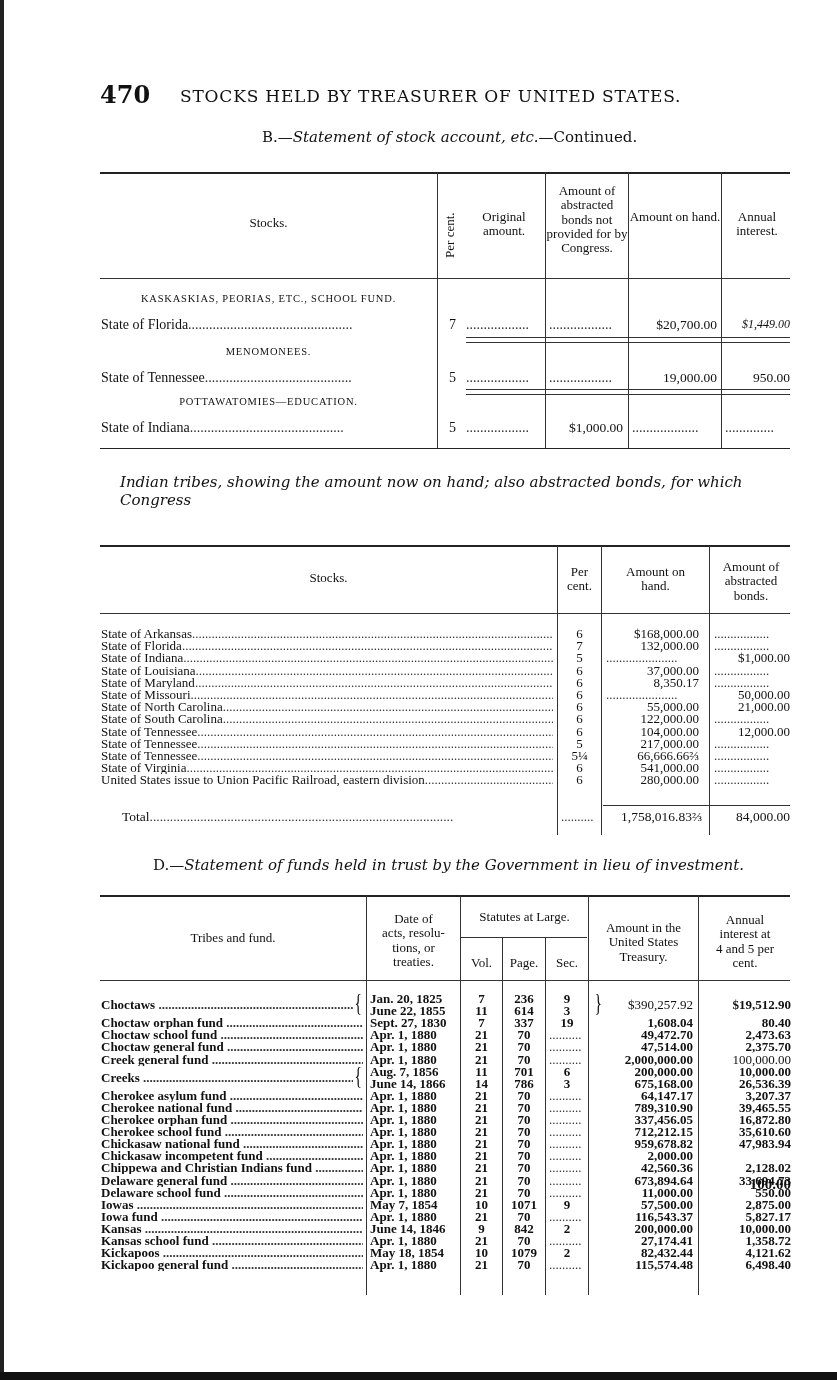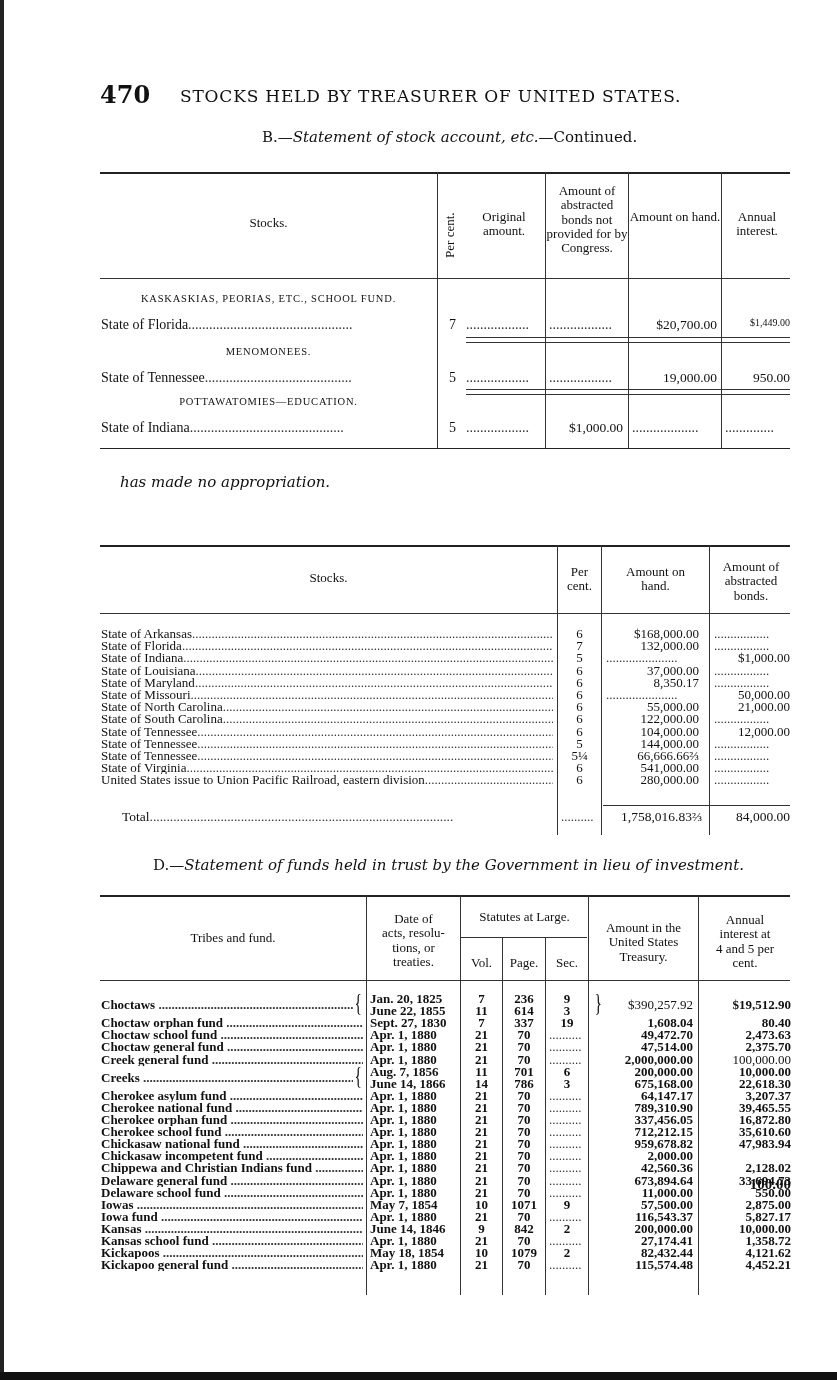--- a/index.html
+++ b/index.html
@@ -50,21 +50,21 @@
   <div class="t hdr" style="left:546px;top:184px;width:82px;white-space:normal;">Amount of abstracted bonds not provided for by Congress.</div>
   <div class="t hdr" style="left:629px;top:210px;width:92px;white-space:normal;">Amount on hand.</div>
   <div class="t hdr" style="left:722px;top:210px;width:70px;white-space:normal;">Annual interest.</div>
 
   <div class="t sc c" style="left:100px;width:337px;top:294px;">KASKASKIAS, PEORIAS, ETC., SCHOOL FUND.</div>
   <div class="t" style="left:101px;top:318px;font-size:14px;"><span>State of Florida</span><span class="dots">...............................................</span></div>
   <div class="t" style="left:449px;top:318px;font-size:14px;">7</div>
   <div class="t dots" style="left:466px;top:318px;font-size:14px;">..................</div>
   <div class="t dots" style="left:549px;top:318px;font-size:14px;">..................</div>
   <div class="t r" style="left:629px;width:88px;top:318px;font-size:13.5px;">$20,700.00</div>
-  <div class="t r" style="left:722px;width:68px;top:318px;font-size:10px;">$1,449.00</div>
+  <div class="t r" style="left:722px;width:68px;top:318px;font-size:12px;font-style:italic;">$1,449.00</div>
   <div class="dbl" style="left:466px;top:337px;width:324px;"></div>
 
   <div class="t sc c" style="left:100px;width:337px;top:347px;">MENOMONEES.</div>
   <div class="t" style="left:101px;top:371px;font-size:14px;"><span>State of Tennessee</span><span class="dots">..........................................</span></div>
   <div class="t" style="left:449px;top:371px;font-size:14px;">5</div>
   <div class="t dots" style="left:466px;top:371px;font-size:14px;">..................</div>
   <div class="t dots" style="left:549px;top:371px;font-size:14px;">..................</div>
   <div class="t r" style="left:629px;width:88px;top:371px;font-size:13.5px;">19,000.00</div>
   <div class="t r" style="left:722px;width:68px;top:371px;font-size:13.5px;">950.00</div>
   <div class="dbl" style="left:466px;top:389px;width:324px;"></div>
@@ -72,21 +72,21 @@
   <div class="t sc c" style="left:100px;width:337px;top:397px;">POTTAWATOMIES—EDUCATION.</div>
   <div class="t" style="left:101px;top:421px;font-size:14px;"><span>State of Indiana</span><span class="dots">............................................</span></div>
   <div class="t" style="left:449px;top:421px;font-size:14px;">5</div>
   <div class="t dots" style="left:466px;top:421px;font-size:14px;">..................</div>
   <div class="t r" style="left:546px;width:77px;top:421px;font-size:13.5px;">$1,000.00</div>
   <div class="t dots" style="left:632px;top:421px;font-size:14px;">...................</div>
   <div class="t dots" style="left:725px;top:421px;font-size:14px;">..............</div>
 </div>
 
 <div class="abs caption" style="left:102px;top:473px;line-height:18px;width:700px;">
-  <div style="padding-left:18px;"><i>has made no appropriation.</i></div>
+  <div style="padding-left:18px;"><i>Indian tribes, showing the amount now on hand; also abstracted bonds, for which Congress</i></div>
 </div>
 
 <div>
   <div class="hr" style="left:100px;top:545px;width:690px;"></div>
   <div class="hrt" style="left:100px;top:613px;width:690px;"></div>
   <div class="vr" style="left:557px;top:545px;height:290px;"></div>
   <div class="vr" style="left:601px;top:545px;height:290px;"></div>
   <div class="vr" style="left:709px;top:545px;height:290px;"></div>
   <div class="hrt" style="left:603px;top:805px;width:187px;"></div>
 
@@ -137,21 +137,21 @@
       <div class="t " style="left:101px;top:712.4px;width:452px;overflow:hidden;font-size:13px;"><span>State of South Carolina</span><span class="dots">............................................................................................................................................</span></div>
       <div class="t c" style="left:558px;width:43px;top:712.4px;font-size:13px;">6</div>
       <div class="t r" style="left:602px;width:97px;top:712.4px;font-size:13px;">122,000.00</div>
       <div class="t dots" style="left:714px;top:712.4px;font-size:13px;">.................</div>
       <div class="t " style="left:101px;top:724.6px;width:452px;overflow:hidden;font-size:13px;"><span>State of Tennessee</span><span class="dots">............................................................................................................................................</span></div>
       <div class="t c" style="left:558px;width:43px;top:724.6px;font-size:13px;">6</div>
       <div class="t r" style="left:602px;width:97px;top:724.6px;font-size:13px;">104,000.00</div>
       <div class="t r" style="left:710px;width:80px;top:724.6px;font-size:13px;">12,000.00</div>
       <div class="t " style="left:101px;top:736.8px;width:452px;overflow:hidden;font-size:13px;"><span>State of Tennessee</span><span class="dots">............................................................................................................................................</span></div>
       <div class="t c" style="left:558px;width:43px;top:736.8px;font-size:13px;">5</div>
-      <div class="t r" style="left:602px;width:97px;top:736.8px;font-size:13px;">144,000.00</div>
+      <div class="t r" style="left:602px;width:97px;top:736.8px;font-size:13px;">217,000.00</div>
       <div class="t dots" style="left:714px;top:736.8px;font-size:13px;">.................</div>
       <div class="t " style="left:101px;top:749px;width:452px;overflow:hidden;font-size:13px;"><span>State of Tennessee</span><span class="dots">............................................................................................................................................</span></div>
       <div class="t c" style="left:558px;width:43px;top:749px;font-size:13px;">5¼</div>
       <div class="t r" style="left:602px;width:97px;top:749px;font-size:13px;">66,666.66⅔</div>
       <div class="t dots" style="left:714px;top:749px;font-size:13px;">.................</div>
       <div class="t " style="left:101px;top:761.2px;width:452px;overflow:hidden;font-size:13px;"><span>State of Virginia</span><span class="dots">............................................................................................................................................</span></div>
       <div class="t c" style="left:558px;width:43px;top:761.2px;font-size:13px;">6</div>
       <div class="t r" style="left:602px;width:97px;top:761.2px;font-size:13px;">541,000.00</div>
       <div class="t dots" style="left:714px;top:761.2px;font-size:13px;">.................</div>
       <div class="t " style="left:101px;top:773.4px;width:452px;overflow:hidden;font-size:13px;"><span>United States issue to Union Pacific Railroad, eastern division</span><span class="dots">............................................................................................................................................</span></div>
@@ -252,21 +252,21 @@
       <div class="t c" style="left:461px;width:41px;top:1064.6px;font-size:13px;font-weight:bold;">11</div>
       <div class="t c" style="left:503px;width:42px;top:1064.6px;font-size:13px;font-weight:bold;">701</div>
       <div class="t c" style="left:546px;width:42px;top:1064.6px;font-size:13px;font-weight:bold;">6</div>
       <div class="t r" style="left:589px;width:104px;top:1064.6px;font-size:13px;font-weight:bold;">200,000.00</div>
       <div class="t r" style="left:699px;width:92px;top:1064.6px;font-size:13px;font-weight:bold;">10,000.00</div>
       <div class="t " style="left:370px;width:88px;top:1076.7px;font-size:13px;font-weight:bold;">June 14, 1866</div>
       <div class="t c" style="left:461px;width:41px;top:1076.7px;font-size:13px;font-weight:bold;">14</div>
       <div class="t c" style="left:503px;width:42px;top:1076.7px;font-size:13px;font-weight:bold;">786</div>
       <div class="t c" style="left:546px;width:42px;top:1076.7px;font-size:13px;font-weight:bold;">3</div>
       <div class="t r" style="left:589px;width:104px;top:1076.7px;font-size:13px;font-weight:bold;">675,168.00</div>
-      <div class="t r" style="left:699px;width:92px;top:1076.7px;font-size:13px;font-weight:bold;">22,618.30</div>
+      <div class="t r" style="left:699px;width:92px;top:1076.7px;font-size:13px;font-weight:bold;">26,536.39</div>
       <div class="t " style="left:101px;top:1088.8px;width:262px;overflow:hidden;font-size:13px;font-weight:bold;"><span>Cherokee asylum fund</span><span class="dots"> ................................................................................</span></div>
       <div class="t " style="left:370px;width:88px;top:1088.8px;font-size:13px;font-weight:bold;">Apr. 1, 1880</div>
       <div class="t c" style="left:461px;width:41px;top:1088.8px;font-size:13px;font-weight:bold;">21</div>
       <div class="t c" style="left:503px;width:42px;top:1088.8px;font-size:13px;font-weight:bold;">70</div>
       <div class="t dots" style="left:549px;top:1088.8px;font-size:13px;">..........</div>
       <div class="t r" style="left:589px;width:104px;top:1088.8px;font-size:13px;font-weight:bold;">64,147.17</div>
       <div class="t r" style="left:699px;width:92px;top:1088.8px;font-size:13px;font-weight:bold;">3,207.37</div>
       <div class="t " style="left:101px;top:1100.9px;width:262px;overflow:hidden;font-size:13px;font-weight:bold;"><span>Cherokee national fund</span><span class="dots"> ................................................................................</span></div>
       <div class="t " style="left:370px;width:88px;top:1100.9px;font-size:13px;font-weight:bold;">Apr. 1, 1880</div>
       <div class="t c" style="left:461px;width:41px;top:1100.9px;font-size:13px;font-weight:bold;">21</div>
@@ -357,15 +357,15 @@
       <div class="t c" style="left:503px;width:42px;top:1246.1px;font-size:13px;font-weight:bold;">1079</div>
       <div class="t c" style="left:546px;width:42px;top:1246.1px;font-size:13px;font-weight:bold;">2</div>
       <div class="t r" style="left:589px;width:104px;top:1246.1px;font-size:13px;font-weight:bold;">82,432.44</div>
       <div class="t r" style="left:699px;width:92px;top:1246.1px;font-size:13px;font-weight:bold;">4,121.62</div>
       <div class="t " style="left:101px;top:1258.2px;width:262px;overflow:hidden;font-size:13px;font-weight:bold;"><span>Kickapoo general fund</span><span class="dots"> ................................................................................</span></div>
       <div class="t " style="left:370px;width:88px;top:1258.2px;font-size:13px;font-weight:bold;">Apr. 1, 1880</div>
       <div class="t c" style="left:461px;width:41px;top:1258.2px;font-size:13px;font-weight:bold;">21</div>
       <div class="t c" style="left:503px;width:42px;top:1258.2px;font-size:13px;font-weight:bold;">70</div>
       <div class="t dots" style="left:549px;top:1258.2px;font-size:13px;">..........</div>
       <div class="t r" style="left:589px;width:104px;top:1258.2px;font-size:13px;font-weight:bold;">115,574.48</div>
-      <div class="t r" style="left:699px;width:92px;top:1258.2px;font-size:13px;font-weight:bold;">4,452.21</div>
+      <div class="t r" style="left:699px;width:92px;top:1258.2px;font-size:13px;font-weight:bold;">6,498.40</div>
     </div>
 </div>
 
 </body></html>

